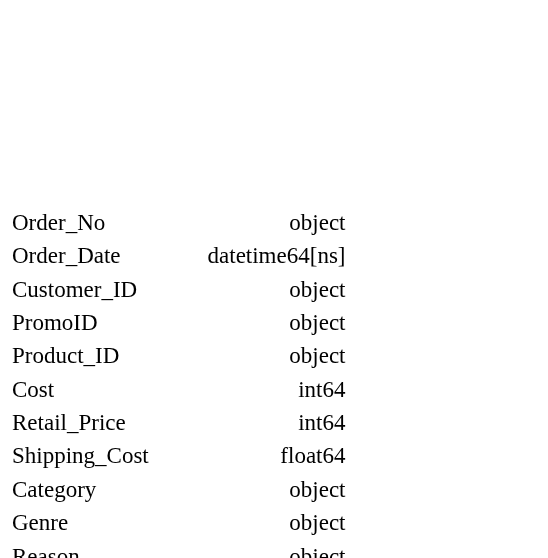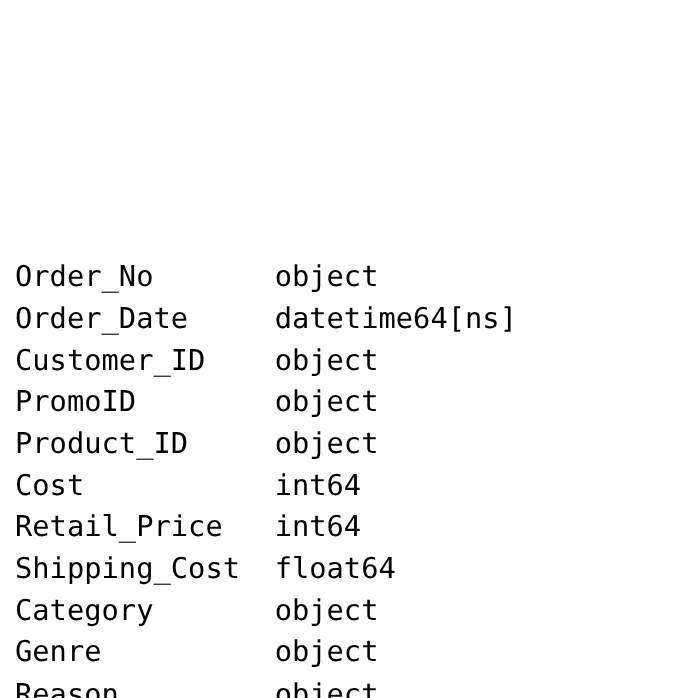--- a/index.html
+++ b/index.html
@@ -19,25 +19,27 @@
     }
     .output-container {
       display: block;
     }
     .dtype-row {
       display: flex;
     }
     .col-name {
       display: inline-block;
       min-width: 15ch;
+      font-family: Liberation Serif, serif;
     }
     .col-type {
       display: inline-block;
-      text-align: left;
+      text-align: right;
       min-width: 14ch;
+      font-family: Liberation Serif, serif;
     }
   </style>
 </head>
 <body>
 
 
 
 <div class="output-container">
   <div id="rows-target"><div class="dtype-row"><span class="col-name">Order_No</span><span class="col-type">object</span></div><div class="dtype-row"><span class="col-name">Order_Date</span><span class="col-type">datetime64[ns]</span></div><div class="dtype-row"><span class="col-name">Customer_ID</span><span class="col-type">object</span></div><div class="dtype-row"><span class="col-name">PromoID</span><span class="col-type">object</span></div><div class="dtype-row"><span class="col-name">Product_ID</span><span class="col-type">object</span></div><div class="dtype-row"><span class="col-name">Cost</span><span class="col-type">int64</span></div><div class="dtype-row"><span class="col-name">Retail_Price</span><span class="col-type">int64</span></div><div class="dtype-row"><span class="col-name">Shipping_Cost</span><span class="col-type">float64</span></div><div class="dtype-row"><span class="col-name">Category</span><span class="col-type">object</span></div><div class="dtype-row"><span class="col-name">Genre</span><span class="col-type">object</span></div><div class="dtype-row"><span class="col-name">Reason</span><span class="col-type">object</span></div></div>
   

